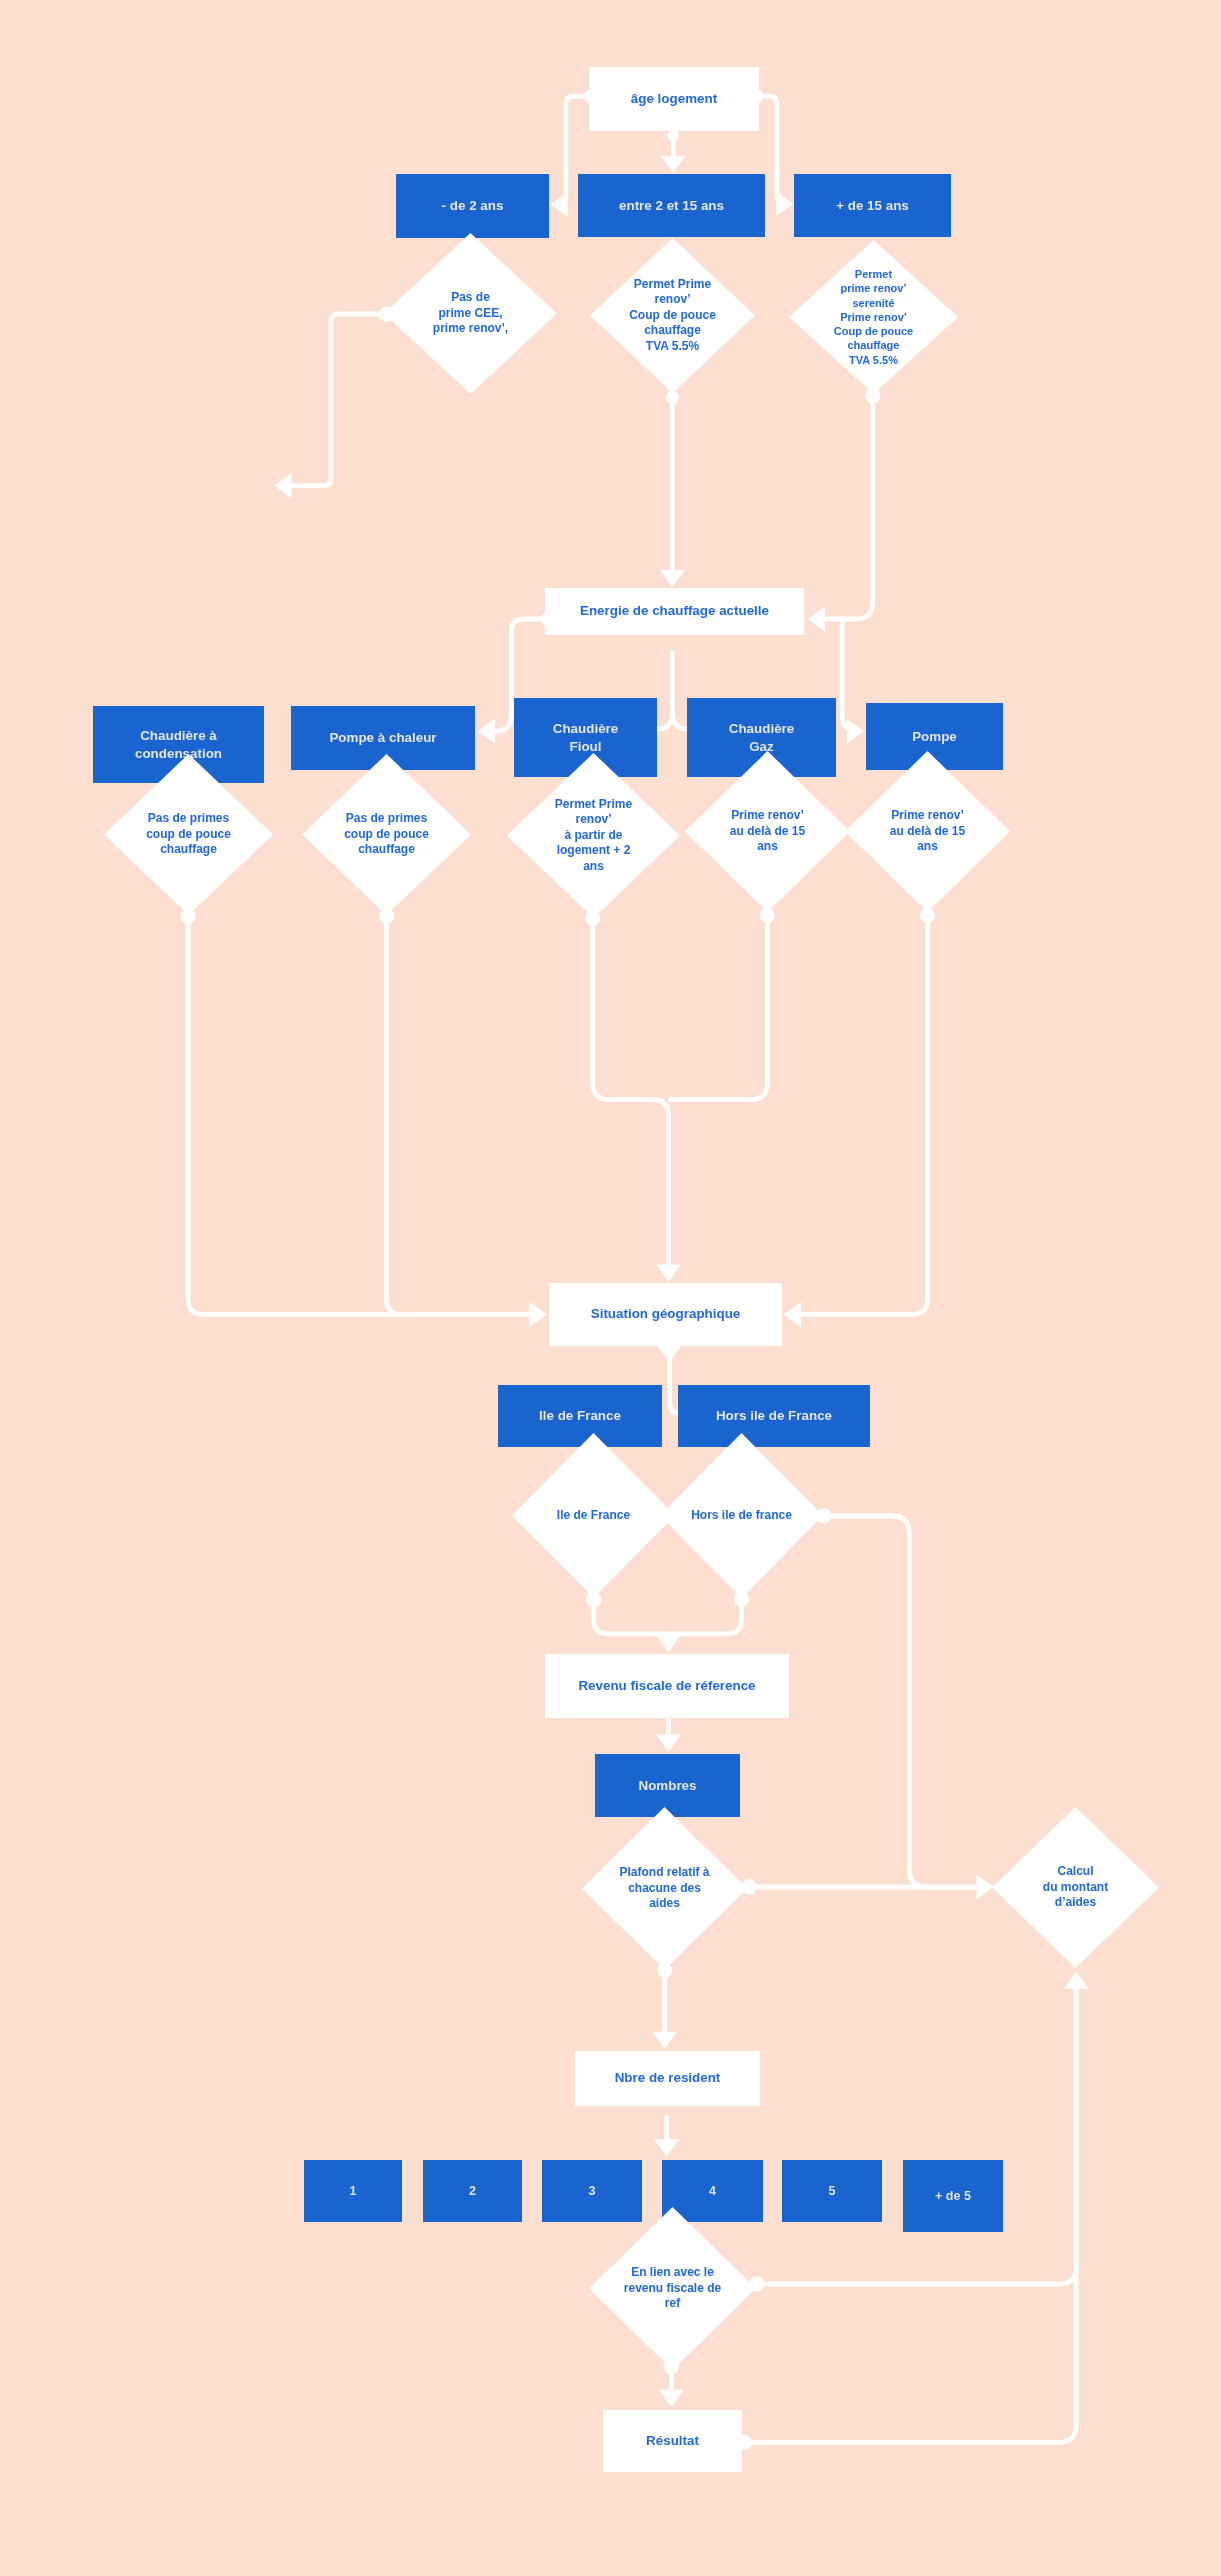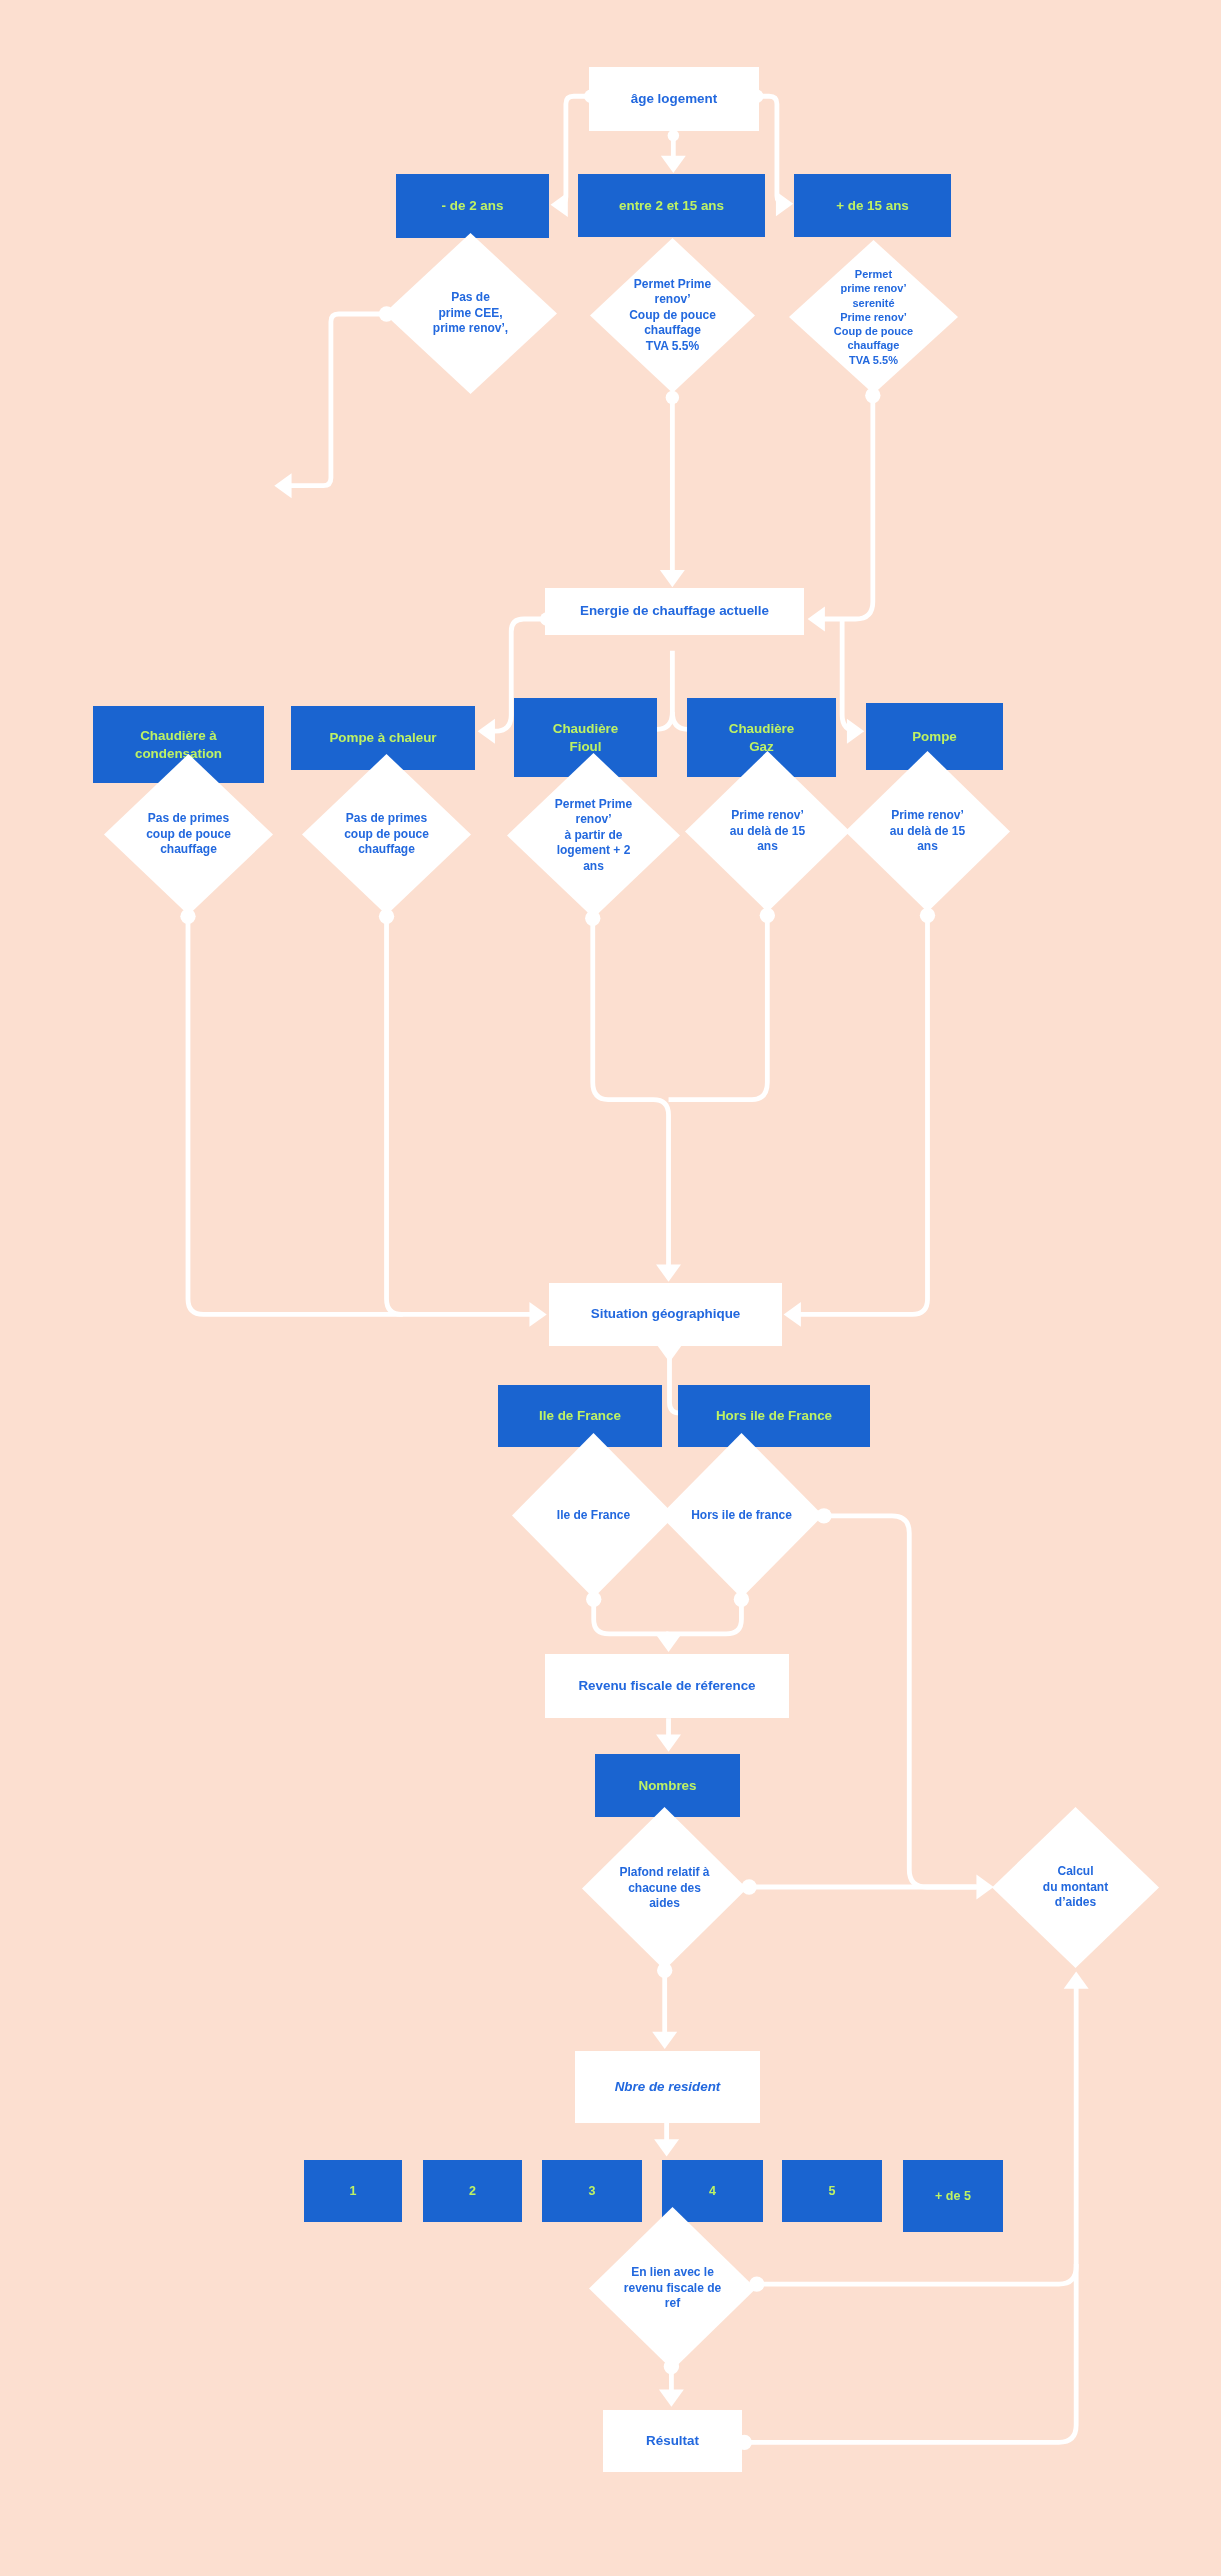--- a/index.html
+++ b/index.html
@@ -16,21 +16,21 @@
   .connectors{position:absolute;left:0;top:0;z-index:1;}
   .connectors path{fill:none;stroke:var(--connector,#ffffff);stroke-width:5;}
   .connectors polygon,.connectors circle{fill:var(--connector,#ffffff);stroke:none;}
   .node{
     position:absolute;
     display:flex;align-items:center;justify-content:center;
     text-align:center;font-weight:700;
     white-space:pre-line;
     box-sizing:border-box;
   }
-  .blue{background:var(--node_blue,#1a64d0);color:#bef264;font-size:13.4px;z-index:2;line-height:1.3;}
+  .blue{background:var(--node_blue,#1a64d0);color:#e5e5e5;font-size:13.4px;z-index:2;line-height:1.3;}
   .white{background:var(--node_white,#ffffff);color:var(--text_blue,#2268de);font-size:13.4px;z-index:2;line-height:1.35;}
   .diamond{
     background:var(--node_white,#ffffff);color:var(--text_blue,#2268de);
     font-size:12px;line-height:1.3;z-index:3;
     clip-path:polygon(50% 0,100% 50%,50% 100%,0 50%);
   }
 </style>
 </head>
 <body>
 
@@ -121,21 +121,21 @@
     <circle cx="789" cy="2381" r="8"></circle>
 
     <path d="M 776 2546 L 1104 2546 Q 1122 2546 1122 2528 L 1122 2360"></path>
     <circle cx="776" cy="2546" r="8"></circle>
   </svg>
 
   <div class="node white" style="left:589px;top:67px;width:170px;height:64px;">âge logement</div>
   <div class="node white" style="left:545px;top:588px;width:259px;height:47px;">Energie de chauffage actuelle</div>
   <div class="node white" style="left:549px;top:1283px;width:233px;height:63px;">Situation géographique</div>
   <div class="node white" style="left:545px;top:1654px;width:244px;height:64px;">Revenu fiscale de réference</div>
-  <div class="node white" style="left:575px;top:2051px;width:185px;height:72px;font-style:italic;">Nbre de resident</div>
+  <div class="node white" style="left:575px;top:2051px;width:185px;height:55px;">Nbre de resident</div>
   <div class="node white" style="left:603px;top:2410px;width:139px;height:62px;">Résultat</div>
 
   <div class="node blue" style="left:396px;top:174px;width:153px;height:64px;">- de 2 ans</div>
   <div class="node blue" style="left:578px;top:174px;width:187px;height:63px;">entre 2 et 15 ans</div>
   <div class="node blue" style="left:794px;top:174px;width:157px;height:63px;">+ de 15 ans</div>
 
   <div class="node blue" style="left:93px;top:706px;width:171px;height:77px;">Chaudière à
 condensation</div>
   <div class="node blue" style="left:291px;top:706px;width:184px;height:64px;">Pompe à chaleur</div>
   <div class="node blue" style="left:514px;top:698px;width:143px;height:79px;">Chaudière

